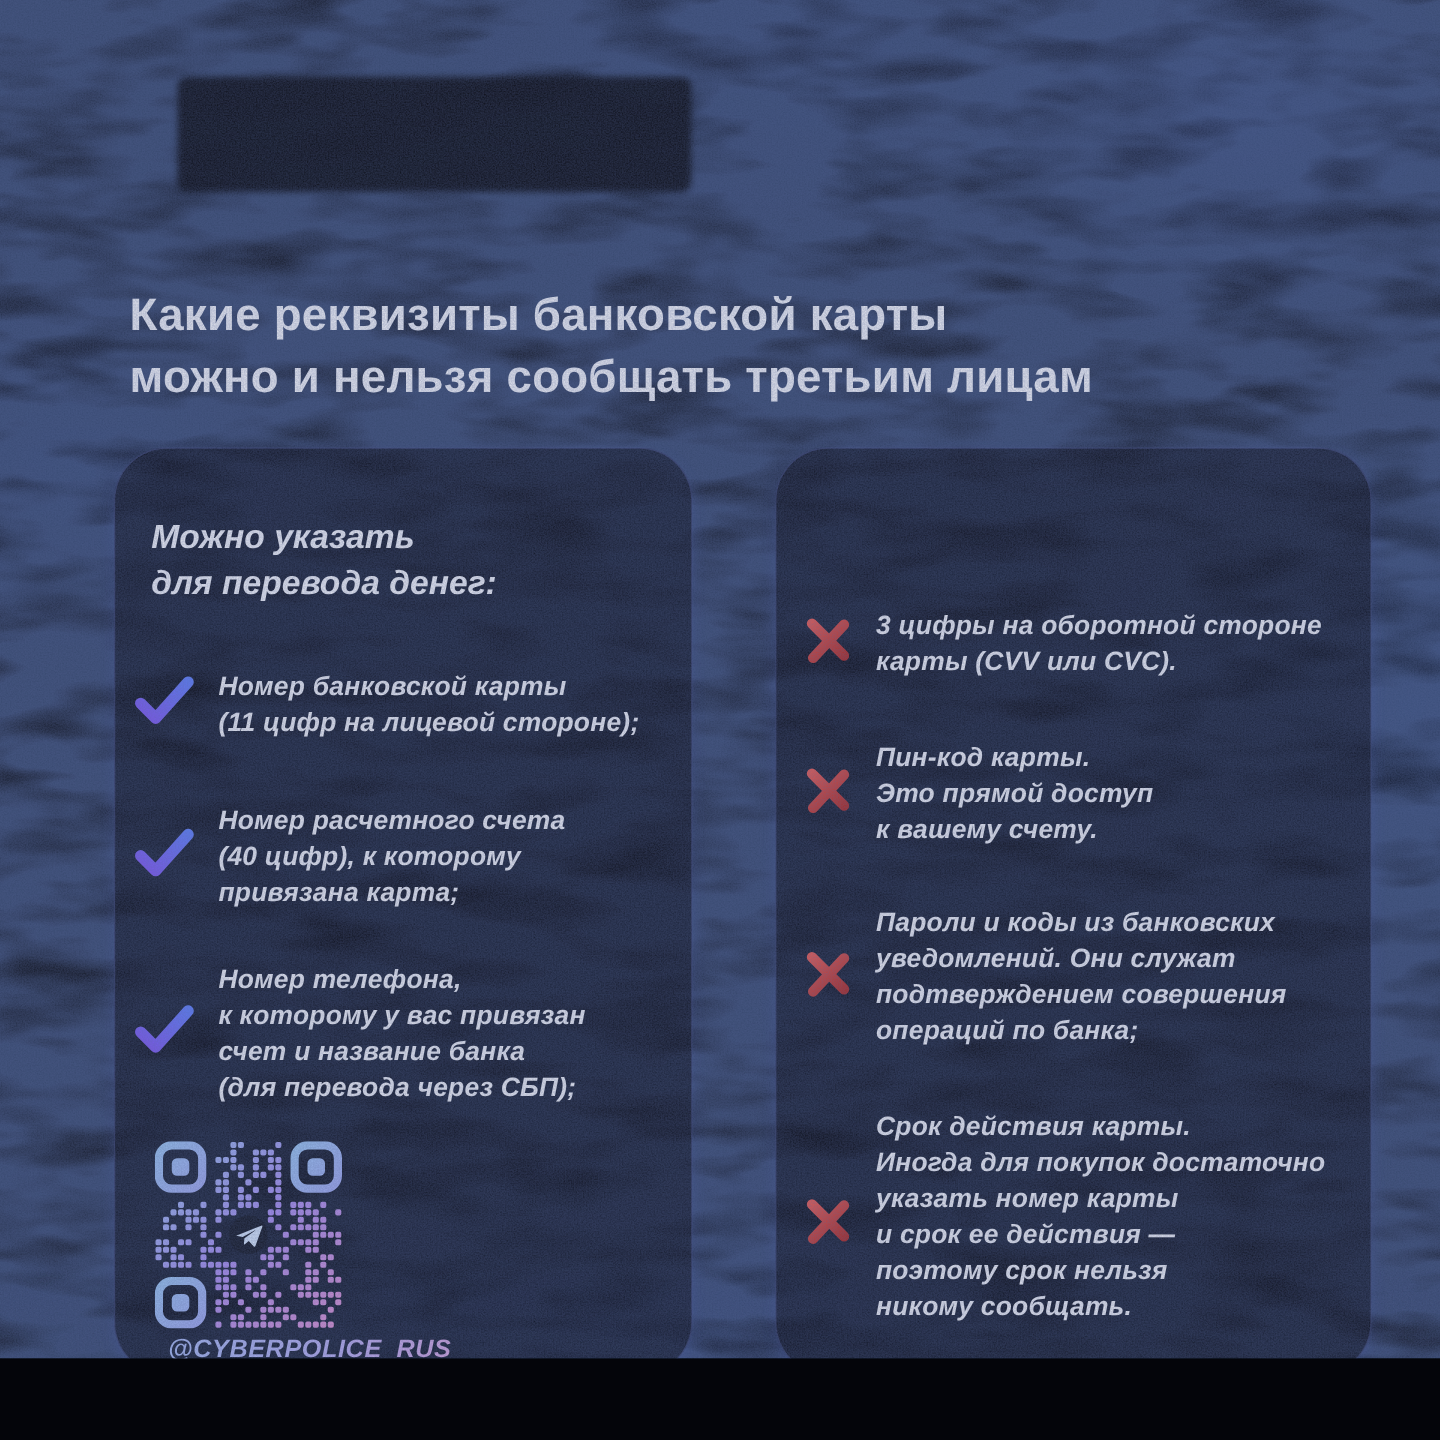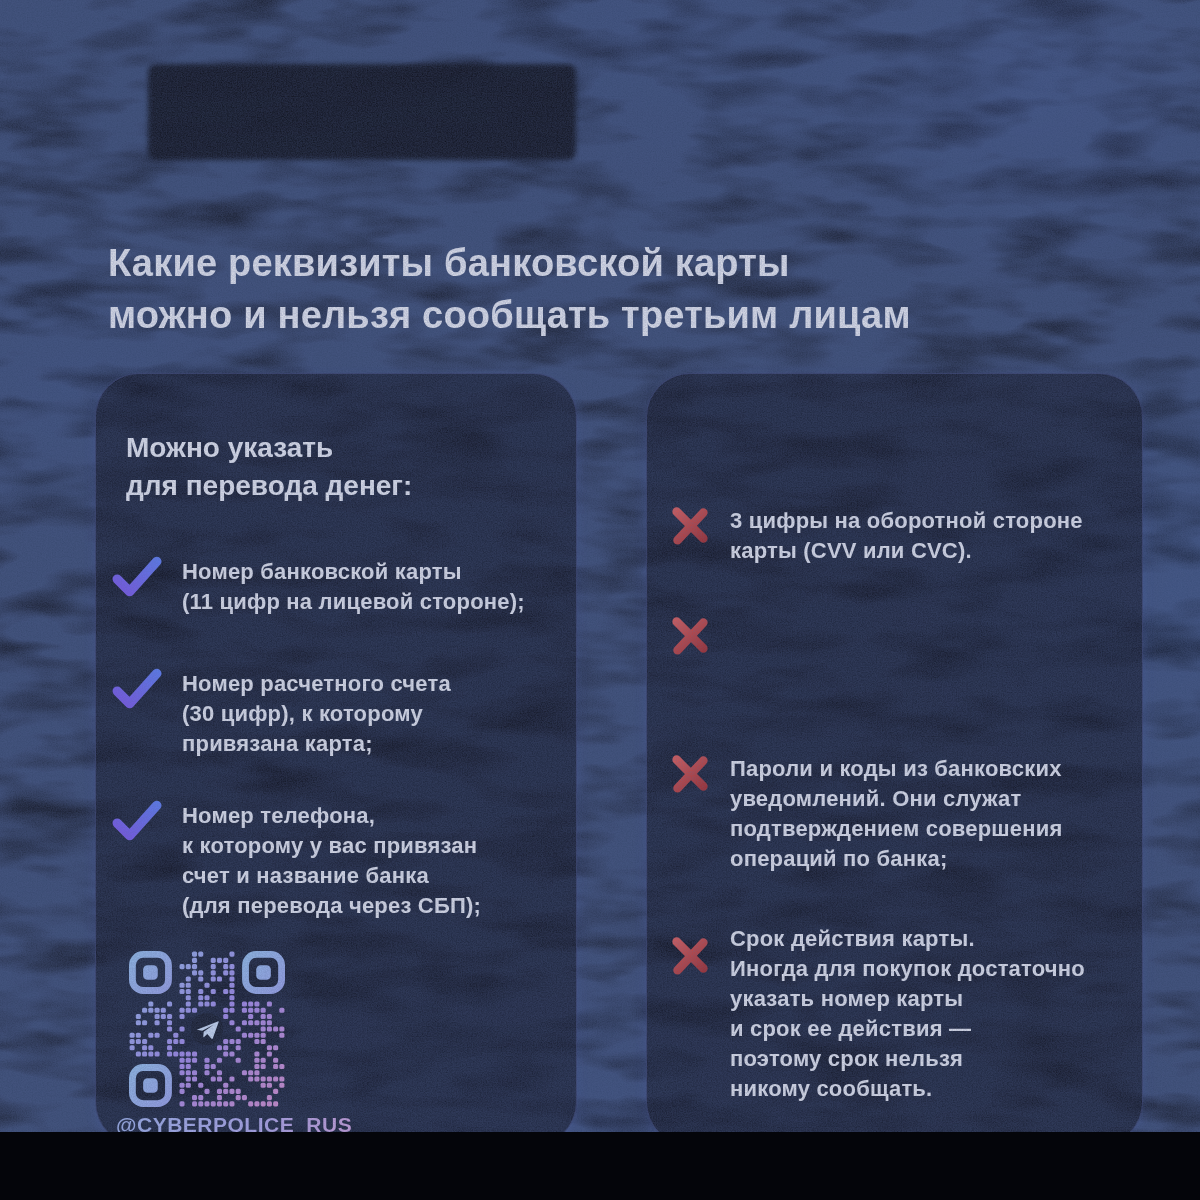--- a/index.html
+++ b/index.html
@@ -31,45 +31,46 @@
     font-size:38px;line-height:52px;font-weight:700;color:#f5f5f7;
     letter-spacing:.2px;
   }
 
   .panel{
     position:absolute;top:373px;height:773px;box-sizing:border-box;
     background:rgba(3,4,9,0.62);
     border:1px solid rgba(112,126,212,0.30);
     border-radius:44px;
     box-shadow:0 5px 16px -7px rgba(90,110,235,0.45);
+    font-style:italic;
   }
   .panel-allowed{left:95px;width:482px;}
   .panel-forbidden{left:646px;width:497px;}
 
   .panel-heading{
     position:absolute;top:32px;
     font-size:28px;line-height:38px;font-weight:700;color:#f6f6f8;
   }
   .panel-allowed .panel-heading{left:30px;}
   .panel-forbidden .panel-heading{left:37px;}
 
-  .row{position:absolute;display:flex;align-items:flex-start;}
+  .row{position:absolute;display:flex;align-items:center;}
   .icon-col{flex:0 0 auto;display:block;margin-top:-2px;}
   .item-text{
     font-size:22px;line-height:30px;font-weight:700;color:#f2f2f4;
     letter-spacing:.2px;
   }
   .panel-allowed .row{left:16px;width:440px;}
   .panel-allowed .icon-col{width:54px;margin-right:16px;}
   .panel-forbidden .row{left:22px;width:450px;}
   .icon-col.xcol{width:42px;margin-right:19px;}
 
   .qr-wrap{position:absolute;left:33px;top:577px;width:156px;height:156px;}
   .qr-caption{
-    position:absolute;left:20px;top:739px;
+    position:absolute;left:44px;top:739px;
     font-size:21px;font-weight:700;letter-spacing:.5px;
     background:linear-gradient(90deg,#a9bbf2 0%,#b9aef0 60%,#d8a6e0 100%);
     -webkit-background-clip:text;background-clip:text;color:transparent;
   }
 
   .defs-holder{position:absolute;width:0;height:0;overflow:hidden;}
 </style>
 </head>
 <body>
 
@@ -126,21 +127,21 @@
 (11 цифр на лицевой стороне);</div>
       </div>
 
       <div class="row" style="top:295px">
         <span class="icon-col">
           <svg width="50" height="44" viewBox="0 0 48 42">
             <path d="M5 23 L17 35 L43 6" fill="none" stroke="url(#chk)" stroke-width="9" stroke-linecap="round" stroke-linejoin="round"></path>
           </svg>
         </span>
         <div class="item-text pre">Номер расчетного счета
-(30 цифр), к которому
+(40 цифр), к которому
 привязана карта;</div>
       </div>
 
       <div class="row" style="top:427px">
         <span class="icon-col">
           <svg width="50" height="44" viewBox="0 0 48 42">
             <path d="M5 23 L17 35 L43 6" fill="none" stroke="url(#chk)" stroke-width="9" stroke-linecap="round" stroke-linejoin="round"></path>
           </svg>
         </span>
         <div class="item-text pre">Номер телефона,
@@ -388,20 +389,23 @@
 карты (CVV или CVC).</div>
       </div>
 
       <div class="row" style="top:242px">
         <span class="icon-col xcol">
           <svg width="42" height="42" viewBox="0 0 44 44">
             <path d="M8 8 L36 36" fill="none" stroke="url(#xg)" stroke-width="9" stroke-linecap="round"></path>
             <path d="M36 9 L9 38" fill="none" stroke="url(#xg)" stroke-width="9" stroke-linecap="round"></path>
           </svg>
         </span>
+        <div class="item-text pre">Пин-код карты.
+Это прямой доступ
+к вашему счету.</div>
       </div>
 
       <div class="row" style="top:380px">
         <span class="icon-col xcol">
           <svg width="42" height="42" viewBox="0 0 44 44">
             <path d="M8 8 L36 36" fill="none" stroke="url(#xg)" stroke-width="9" stroke-linecap="round"></path>
             <path d="M36 9 L9 38" fill="none" stroke="url(#xg)" stroke-width="9" stroke-linecap="round"></path>
           </svg>
         </span>
         <div class="item-text pre">Пароли и коды из банковских

